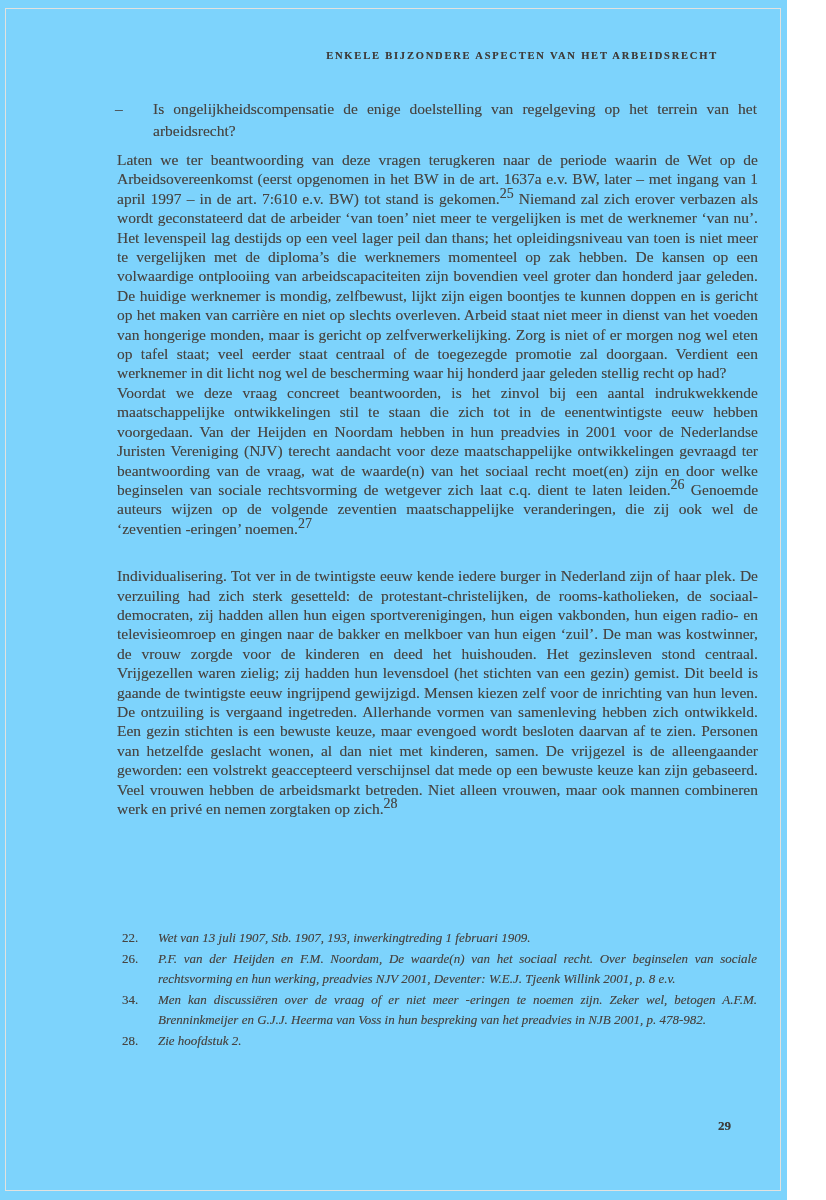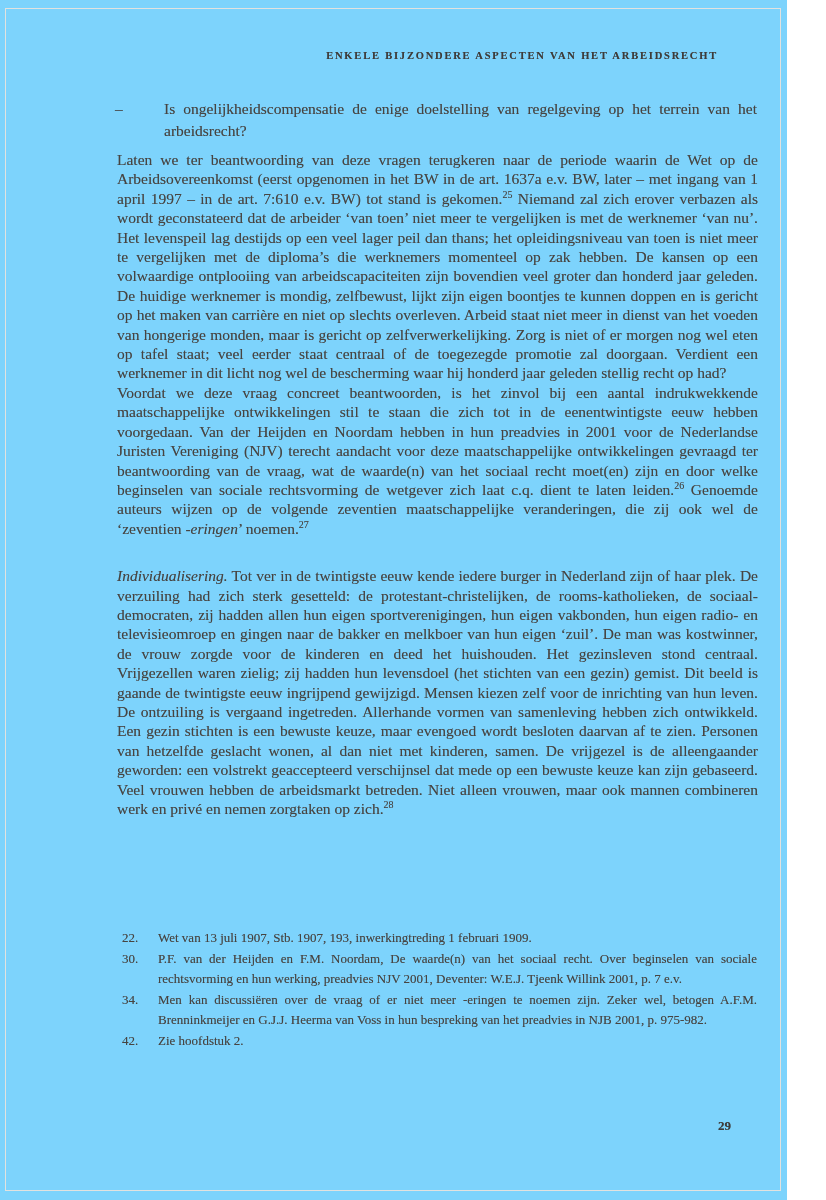--- a/index.html
+++ b/index.html
@@ -44,42 +44,41 @@
     line-height: 21.5px;
     text-shadow: 0 0 0.4px rgba(70,66,62,0.45);
   }
   .question .marker {
     width: 38px;
     flex: 0 0 38px;
   }
   .question .q-text {
     flex: 1;
     text-align: justify;
-    margin-left: 11px;
   }
   .body-text {
     position: absolute;
     top: 150px;
     left: 117px;
     width: 641px;
     font-size: 15.5px;
     line-height: 19.4px;
     text-align: justify;
     text-shadow: 0 0 0.4px rgba(70,66,62,0.45);
   }
   .body-text p {
     margin: 0;
     padding: 0;
   }
   .body-text p.spaced {
     margin-top: 28px;
   }
-  .italic { font-style: italic; }
+  .italic { }
   sup {
-    font-size: 10px;
+    font-size: 14px;
     line-height: 0;
     vertical-align: super;
   }
   .footnotes {
     position: absolute;
     top: 928px;
     left: 122px;
     width: 635px;
     font-size: 13px;
     line-height: 20.5px;
@@ -88,20 +87,21 @@
   .footnote {
     display: flex;
   }
   .footnote .fn-num {
     flex: 0 0 36px;
     width: 36px;
   }
   .footnote .fn-text {
     flex: 1;
     text-align: justify;
+    font-style: italic;
   }
   .page-number {
     position: absolute;
     top: 1118px;
     left: 718px;
     font-size: 13px;
     font-weight: 700;
     color: #3e3b39;
     text-shadow: 0 0 0.4px rgba(70,66,62,0.55);
   }
@@ -126,27 +126,27 @@
 
     <p class="spaced"><span class="italic">Individualisering.</span><span> Tot ver in de twintigste eeuw kende iedere burger in Nederland zijn of haar plek. De verzuiling had zich sterk gesetteld: de protestant-christelijken, de rooms-katholieken, de sociaal-democraten, zij hadden allen hun eigen sportverenigingen, hun eigen vakbonden, hun eigen radio- en televisieomroep en gingen naar de bakker en melkboer van hun eigen ‘zuil’. De man was kostwinner, de vrouw zorgde voor de kinderen en deed het huishouden. Het gezinsleven stond centraal. Vrijgezellen waren zielig; zij hadden hun levensdoel (het stichten van een gezin) gemist. Dit beeld is gaande de twintigste eeuw ingrijpend gewijzigd. Mensen kiezen zelf voor de inrichting van hun leven. De ontzuiling is vergaand ingetreden. Allerhande vormen van samenleving hebben zich ontwikkeld. Een gezin stichten is een bewuste keuze, maar evengoed wordt besloten daarvan af te zien. Personen van hetzelfde geslacht wonen, al dan niet met kinderen, samen. De vrijgezel is de alleengaander geworden: een volstrekt geaccepteerd verschijnsel dat mede op een bewuste keuze kan zijn gebaseerd. Veel vrouwen hebben de arbeidsmarkt betreden. Niet alleen vrouwen, maar ook mannen combineren werk en privé en nemen zorgtaken op zich.</span><sup>28</sup></p>
   </div>
 
   <div class="footnotes">
     <div class="footnote">
       <span class="fn-num">22.</span>
       <span class="fn-text">Wet van 13 juli 1907, Stb. 1907, 193, inwerkingtreding 1 februari 1909.</span>
     </div>
     <div class="footnote">
-      <span class="fn-num">30.</span>
-      <span class="fn-text">P.F. van der Heijden en F.M. Noordam, De waarde(n) van het sociaal recht. Over beginselen van sociale rechtsvorming en hun werking, preadvies NJV 2001, Deventer: W.E.J. Tjeenk Willink 2001, p. 7 e.v.</span>
+      <span class="fn-num">26.</span>
+      <span class="fn-text">P.F. van der Heijden en F.M. Noordam, De waarde(n) van het sociaal recht. Over beginselen van sociale rechtsvorming en hun werking, preadvies NJV 2001, Deventer: W.E.J. Tjeenk Willink 2001, p. 8 e.v.</span>
     </div>
     <div class="footnote">
       <span class="fn-num">34.</span>
-      <span class="fn-text">Men kan discussiëren over de vraag of er niet meer -eringen te noemen zijn. Zeker wel, betogen A.F.M. Brenninkmeijer en G.J.J. Heerma van Voss in hun bespreking van het preadvies in NJB 2001, p. 975-982.</span>
+      <span class="fn-text">Men kan discussiëren over de vraag of er niet meer -eringen te noemen zijn. Zeker wel, betogen A.F.M. Brenninkmeijer en G.J.J. Heerma van Voss in hun bespreking van het preadvies in NJB 2001, p. 478-982.</span>
     </div>
     <div class="footnote">
-      <span class="fn-num">42.</span>
+      <span class="fn-num">28.</span>
       <span class="fn-text">Zie hoofdstuk 2.</span>
     </div>
   </div>
 
   <div class="page-number">29</div>
 </div>
 
 </body></html>

